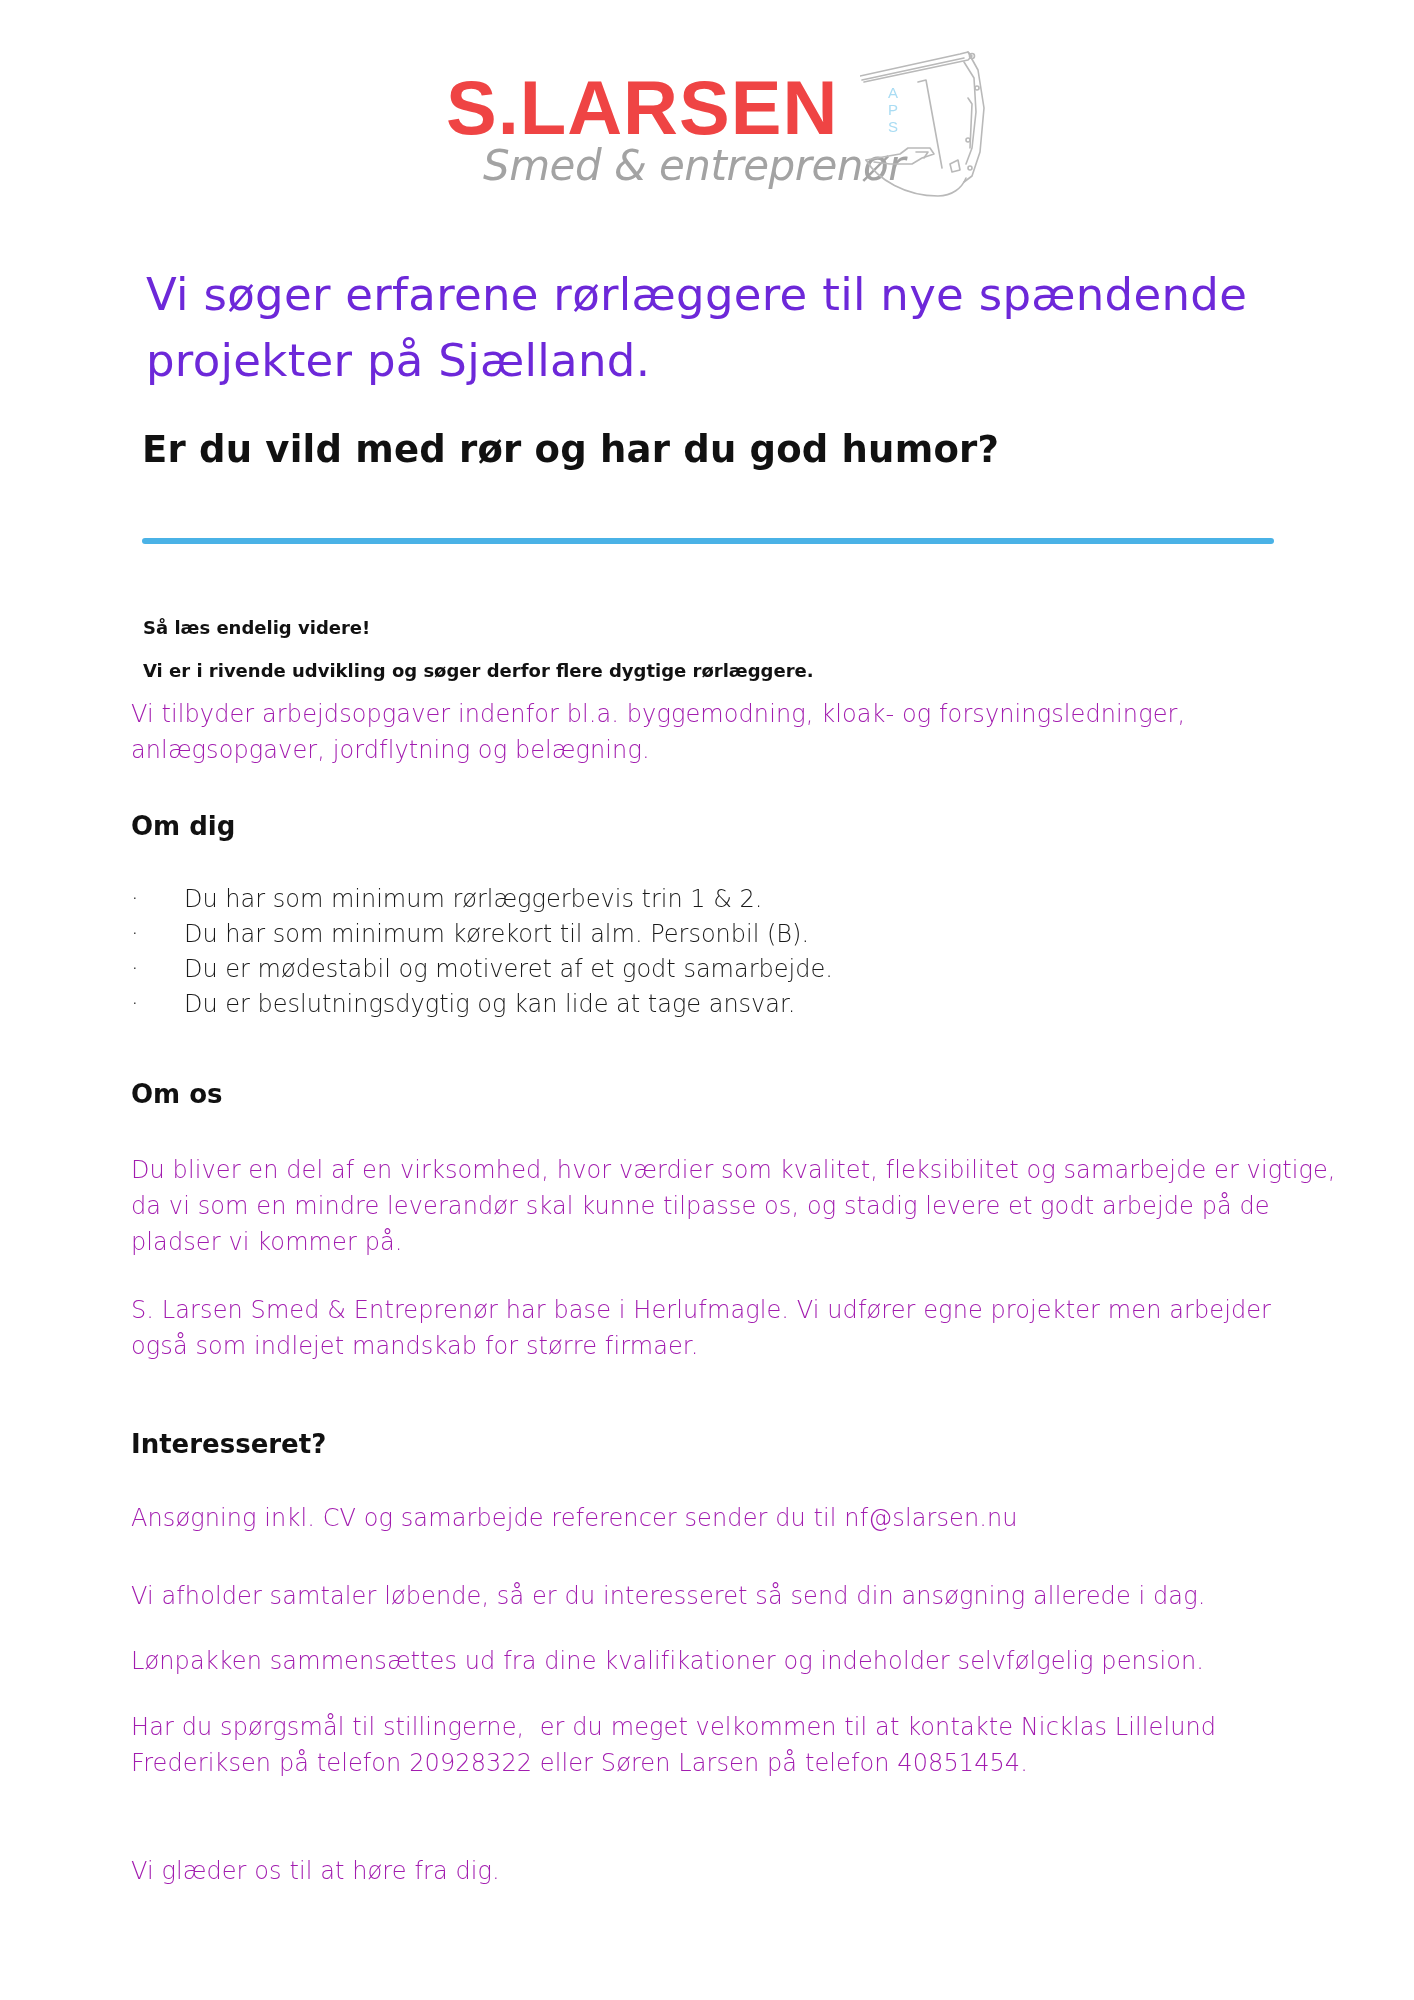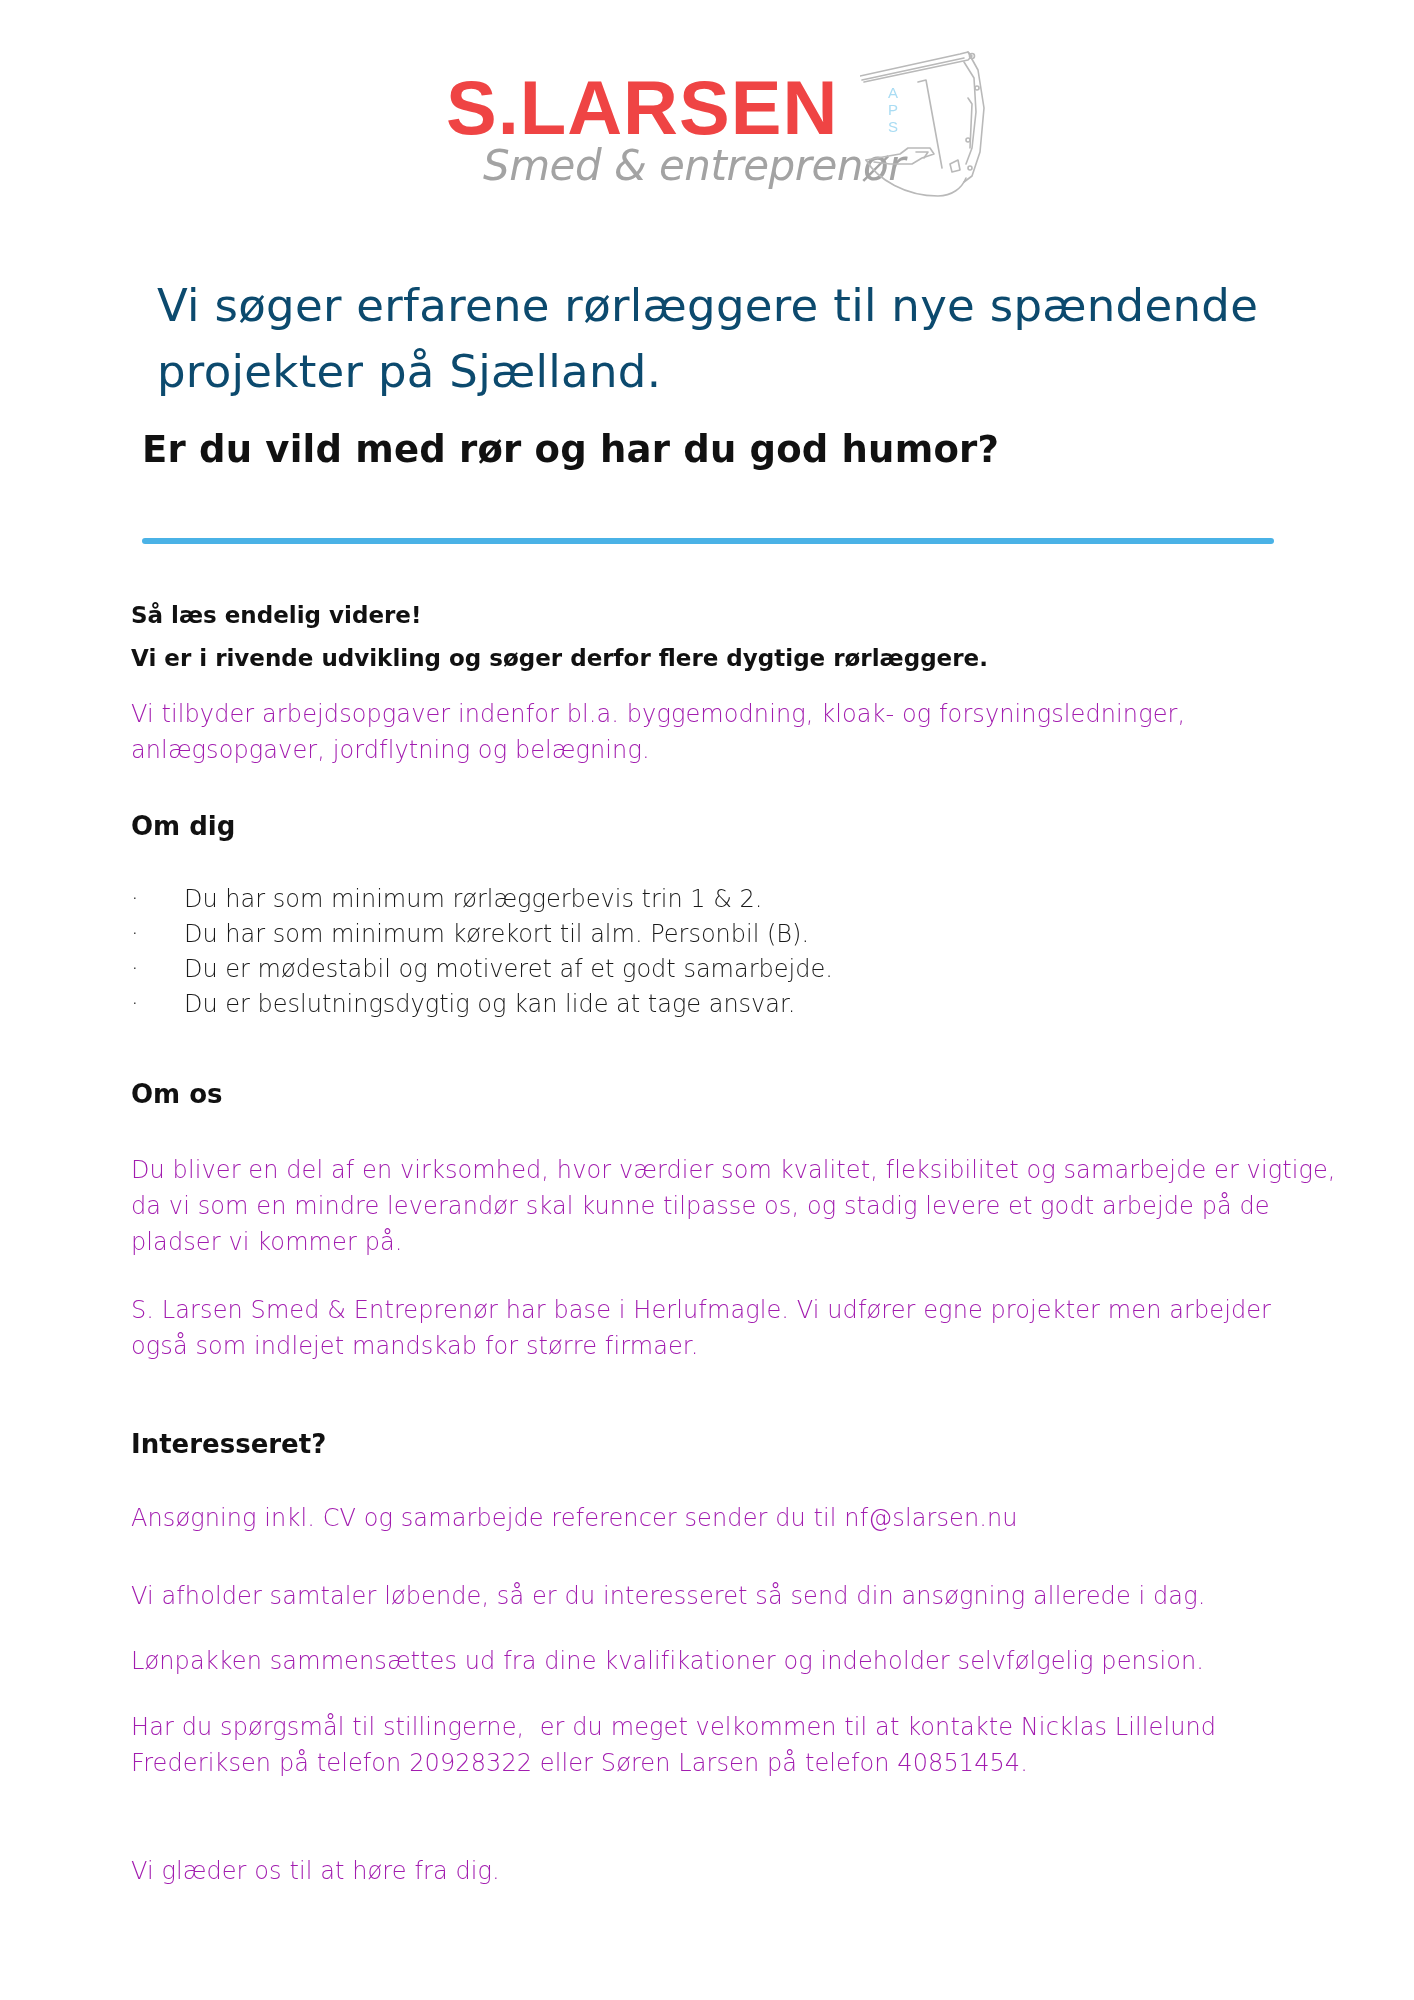--- a/index.html
+++ b/index.html
@@ -13,26 +13,26 @@
                  font-weight: bold; font-size: 76px; line-height: 76px; color: #ef4444; letter-spacing: 1px; white-space: nowrap; }
     .logo-aps { position: absolute; left: 446px; top: 36px; width: 14px; font-family: "Liberation Sans", sans-serif;
                 font-size: 15px; line-height: 17px; color: #a9dcf3; text-align: center; }
     .logo-aps span { display: block; }
     .logo-sub { position: absolute; left: 8px; top: 94px; font-family: "DejaVu Sans", sans-serif;
                 font-style: italic; font-size: 42px; line-height: 48px; color: #a3a3a3; white-space: nowrap; letter-spacing: -0.5px; margin-left: 35px; }
     .logo-arm { position: absolute; left: 420px; top: 0px; width: 125px; height: 150px; }
 
     
     .headline { left: 142px; top: 258px; width: 1220px; font-size: 45px; line-height: 66px;
-                color: #0c4a6e; font-weight: normal; margin: 15px; letter-spacing: 0.3px; }
+                color: #6d28d9; font-weight: normal; margin: 4px; letter-spacing: 0.3px; }
     .subhead { left: 142px; top: 425px; font-size: 37px; line-height: 50px; color: #111111; margin: 0; letter-spacing: 0.2px; }
     .divider { left: 142px; top: 538px; width: 1132px; height: 6px; background: #4ab2e6; border-radius: 3px; }
 
     
-    .intro-strong { left: 131px; top: 594px; font-size: 23px; line-height: 43px; color: #111111; font-weight: 600; margin: 0; }
+    .intro-strong { left: 131px; top: 594px; font-size: 18px; line-height: 43px; color: #111111; font-weight: 600; margin: 12px; }
     .intro-strong div { white-space: nowrap; }
     .body-text { font-size: 24px; line-height: 36px; color: #a21caf; font-weight: 300; margin: 0; letter-spacing: 0.1px; }
     .section-head { font-size: 26px; line-height: 36px; color: #111111; margin: 0; }
 
     .p-offer { left: 131px; top: 696px; width: 1260px; }
     .h-omdig { left: 131px; top: 808px; }
     .bullets { left: 131px; top: 882px; width: 1200px; margin: 0; padding: 0; list-style: none; }
     .bullets li { position: relative; padding-left: 53px; font-size: 24px; line-height: 35px; font-weight: 300; color: #1a1a1a; }
     .bullets li .dot { position: absolute; left: 0; top: 0; width: 20px; }
     .h-omos { left: 131px; top: 1076px; }

